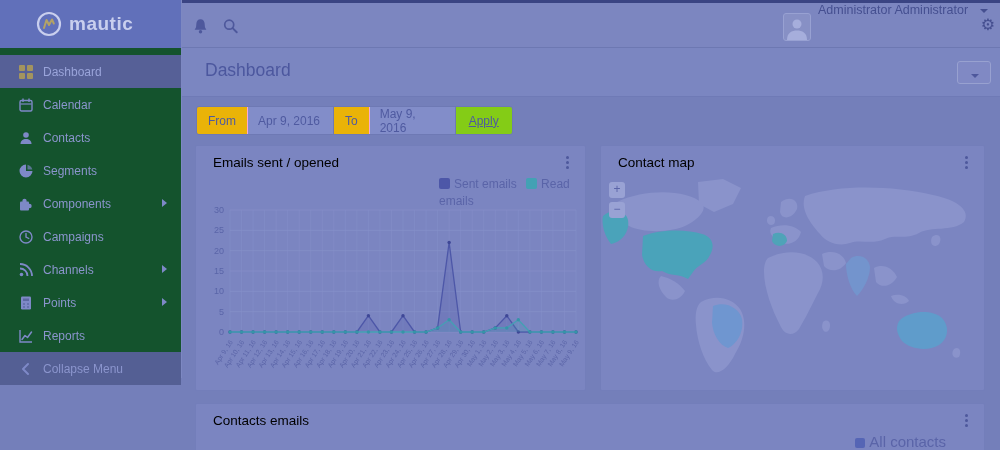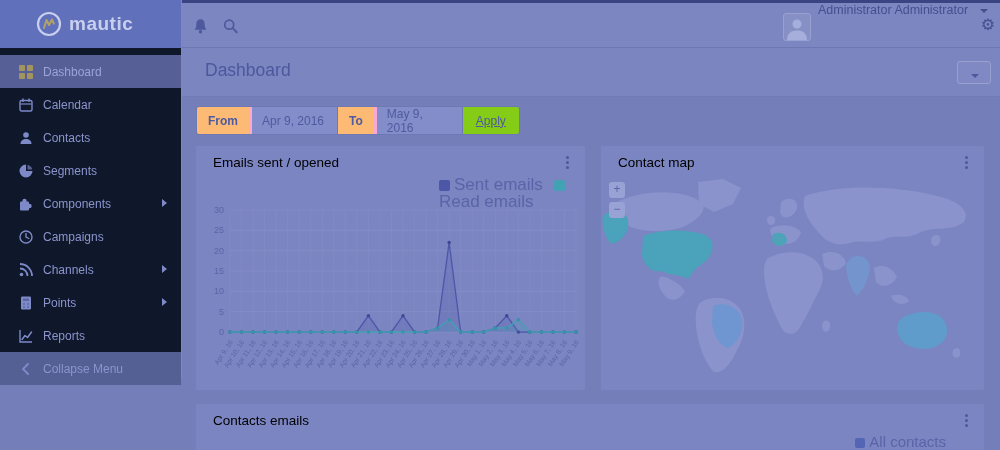--- a/index.html
+++ b/index.html
@@ -2,21 +2,21 @@
 <html><head>
 <meta charset="utf-8">
 <style>
   * { box-sizing: border-box; margin: 0; padding: 0; }
   html,body { width:1000px; height:450px; overflow:hidden; background:#737eb9;
               font-family:"Liberation Sans", sans-serif; }
   .app { position:relative; width:1000px; height:450px; overflow:hidden; background:#747fba; }
 
   
   .sidebar { position:absolute; left:0; top:0; width:182px; height:378px;
-             background:#0f172a; border-right:1px solid #7d88c2; z-index:3; }
+             background:#14532d; border-right:1px solid #7d88c2; z-index:3; }
   .logo-area { height:48px; background:#6170ba; display:flex; align-items:center; padding-left:36px; }
   .logo-circle { width:26px; height:26px; margin-right:7px; flex:0 0 auto; }
   .logo-text { color:#c9cfee; font-size:19px; font-weight:bold; letter-spacing:.5px; }
   .nav { position:absolute; top:55px; left:0; right:0; }
   .nav-item { position:relative; height:33px; display:flex; align-items:center; padding-left:19px;
               color:#8b95cd; font-size:12px; cursor:pointer; }
   .nav-item .ico { width:14px; height:14px; margin-right:10px; display:inline-flex; color:#7e89c7; }
   .nav-item .lbl { color:#8b95cd; }
   .nav-item.active { background:#566097; }
   .nav-item.active .lbl { color:#9aa4da; }
@@ -41,34 +41,34 @@
   .page-head { position:absolute; left:182px; top:48px; right:0; height:49px; background:#7b86c1;
                border-bottom:1px solid #6f7ab6; }
   .page-title { position:absolute; left:23px; top:12px; font-size:17.5px; color:#4c579e; }
   .head-caret-btn { position:absolute; right:9px; top:13px; width:34px; height:23px; border:1px solid #98a1d0;
                     border-radius:3px; background:#8089c4; cursor:pointer; }
   .head-caret-btn .caret-down { border-top-color:#4e589c; margin:9px 0 0 13px; }
 
   .filterbar { position:absolute; left:196px; top:106px; height:29px; display:flex;
                border:1px solid #6e79b4; border-radius:3px; overflow:hidden; background:#7781bd; }
   .fseg { height:27px; display:flex; align-items:center; justify-content:center; font-size:12px; color:#4f5aa0; }
-  .faddon { background:#fdba74; padding:0 11px; border-right:3px solid #f9a8d4;font-weight:bold; }
+  .faddon { background:#eab308; padding:0 11px; border-right:1px solid #f9a8d4; }
   .finput { background:#828dc9; width:86px; padding:0 10px; justify-content:flex-start; border-right:1px solid #6e79b4; }
   .fapply { background:#84cc16; padding:0 13px; cursor:pointer;text-decoration:underline; }
 
   
   .panel { position:absolute; background:#7b85c1; border:1px solid rgba(110,121,180,.55); border-radius:2px; }
   .panel-emails { left:195px; top:145px; width:391px; height:246px; }
   .panel-map { left:600px; top:145px; width:385px; height:246px; }
   .panel-contacts { left:195px; top:403px; width:790px; height:60px; }
   .panel-title { position:absolute; left:17px; top:9px; font-size:13.5px; color:#000000; }
   .kebab { position:absolute; right:15px; top:10px; width:4px; cursor:pointer; }
   .kebab i { display:block; width:3px; height:3px; border-radius:50%; background:#4e589c; margin-bottom:2px; }
 
-  .chart-legend { position:absolute; left:243px; top:30px; width:136px; font-size:17px; color:#5a64a8; line-height:17px; }
+  .chart-legend { position:absolute; left:243px; top:30px; width:136px; font-size:12px; color:#5a64a8; line-height:17px; }
   .chart-legend .li { display:inline; margin-right:6px; cursor:pointer; }
   .chart-legend .sw { display:inline-block; width:11px; height:11px; border-radius:2px; vertical-align:-1px; margin-right:4px; }
   .emails-chart-svg { position:absolute; left:4px; top:56px; }
 
   .map-zoom { position:absolute; left:8px; top:36px; z-index:2; }
   .map-zoom .zbtn { width:16px; height:16px; margin-bottom:4px; background:#99a2d4; border-radius:3px;
                     color:#5a64a8; font-size:12px; line-height:15px; text-align:center; cursor:pointer; }
   .map-svg { position:absolute; left:0; top:30px; }
   .land { fill:#8a93cb; }
 

